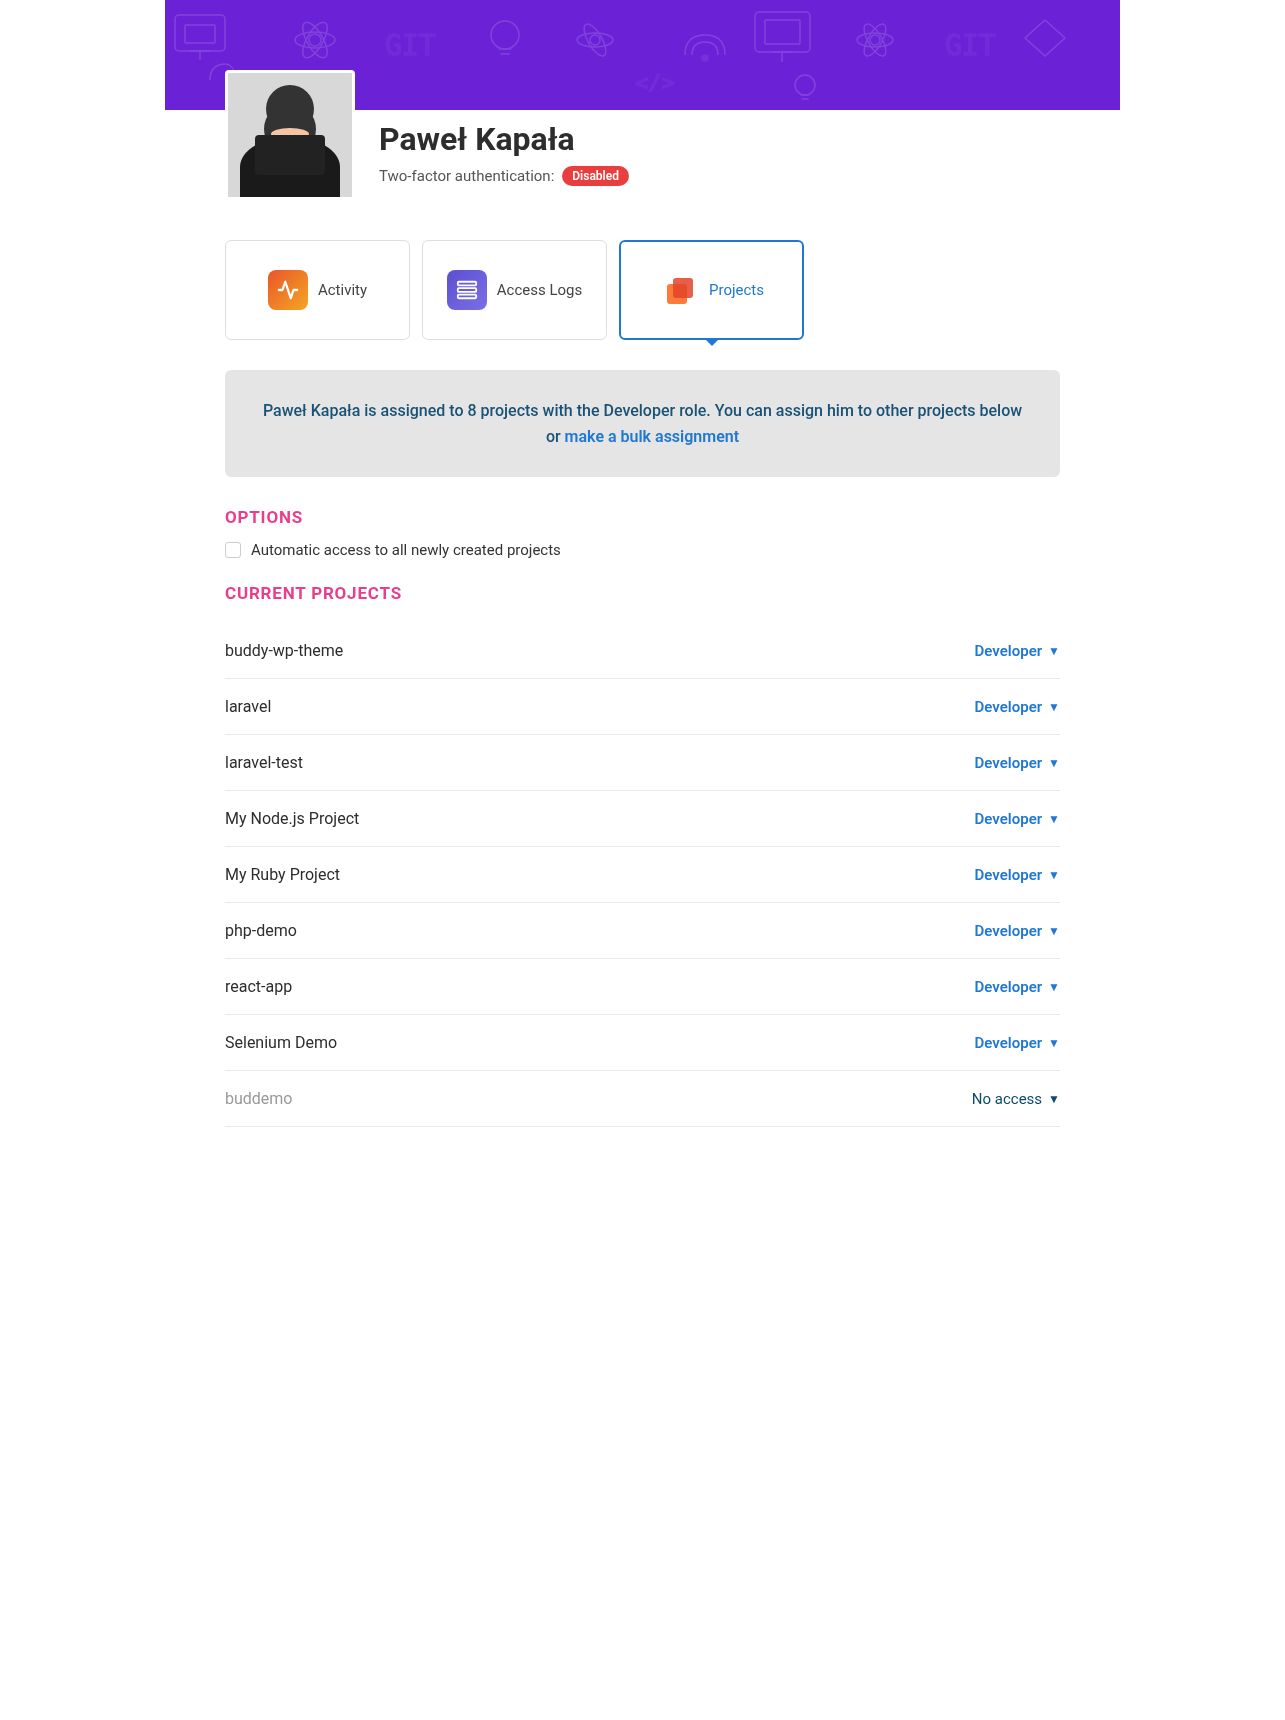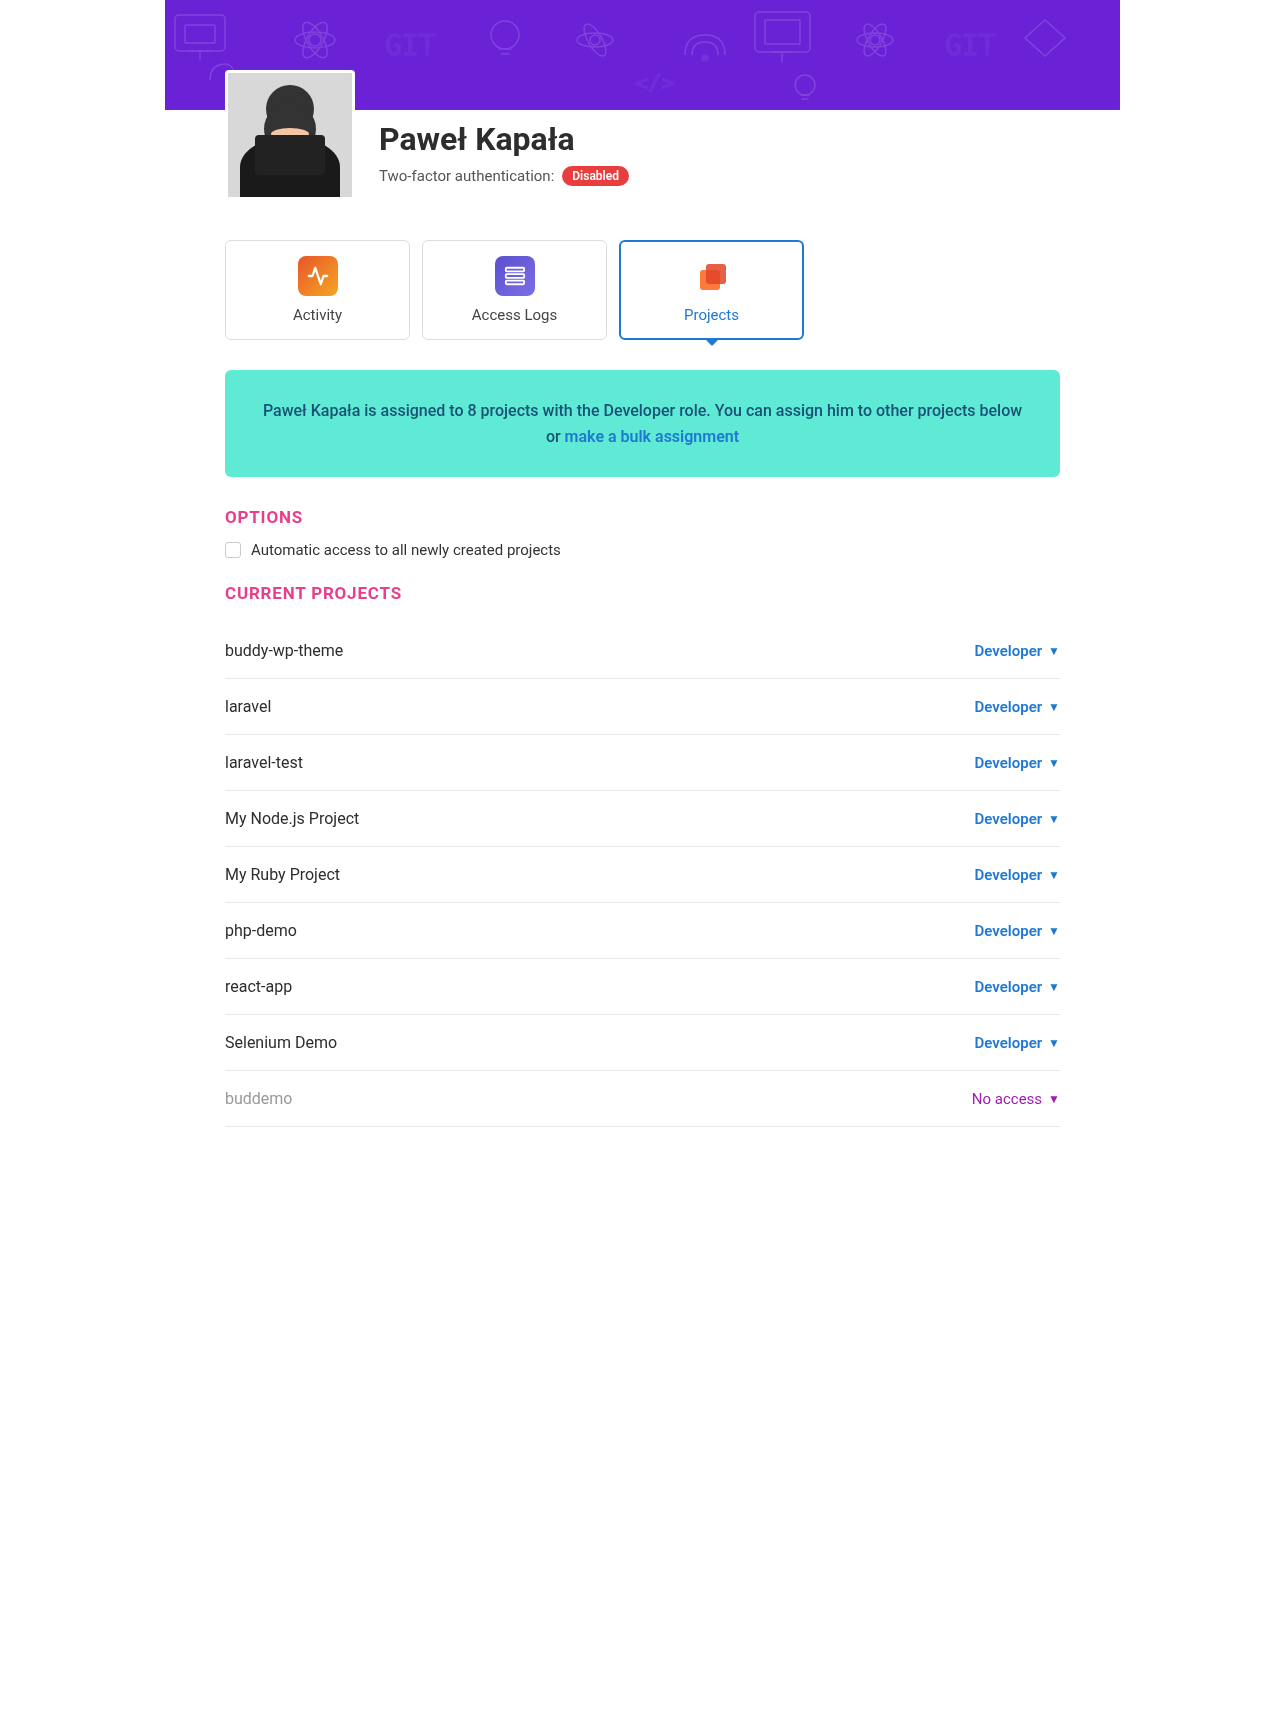--- a/index.html
+++ b/index.html
@@ -70,21 +70,21 @@
 
     
     .tabs-container {
       display: flex;
       padding: 0 60px;
       margin-top: 20px;
       gap: 12px;
     }
     .tab {
       display: flex;
-      flex-direction: column;
+      flex-direction: row;
       align-items: center;
       justify-content: center;
       width: 185px;
       height: 100px;
       border: 1px solid #ddd;
       border-radius: 6px;
       cursor: pointer;
       background: #fff;
       color: #444;
       font-size: 15px;
@@ -134,21 +134,21 @@
       width: 40px;
       height: 40px;
       display: flex;
       align-items: center;
       justify-content: center;
     }
 
     
     .info-box {
       margin: 30px 60px 0 60px;
-      background: #5eead4;
+      background: #e5e5e5;
       border-radius: 6px;
       padding: 28px 30px;
       text-align: center;
     }
     .info-box-text {
       color: #1a5276;
       font-size: 16px;
       line-height: 1.6;
       font-weight: 500;
     }
@@ -209,21 +209,21 @@
     .role-dropdown {
       display: flex;
       align-items: center;
       gap: 6px;
       color: #1f78d1;
       font-size: 15px;
       font-weight: 600;
       cursor: pointer;
     }
     .role-dropdown.no-access {
-      color: #a21caf;
+      color: #0c4a6e;
       font-weight: 400;
     }
     .dropdown-arrow {
       font-size: 12px;
     }
   </style>
 </head>
 <body>
 
 <div class="banner">

